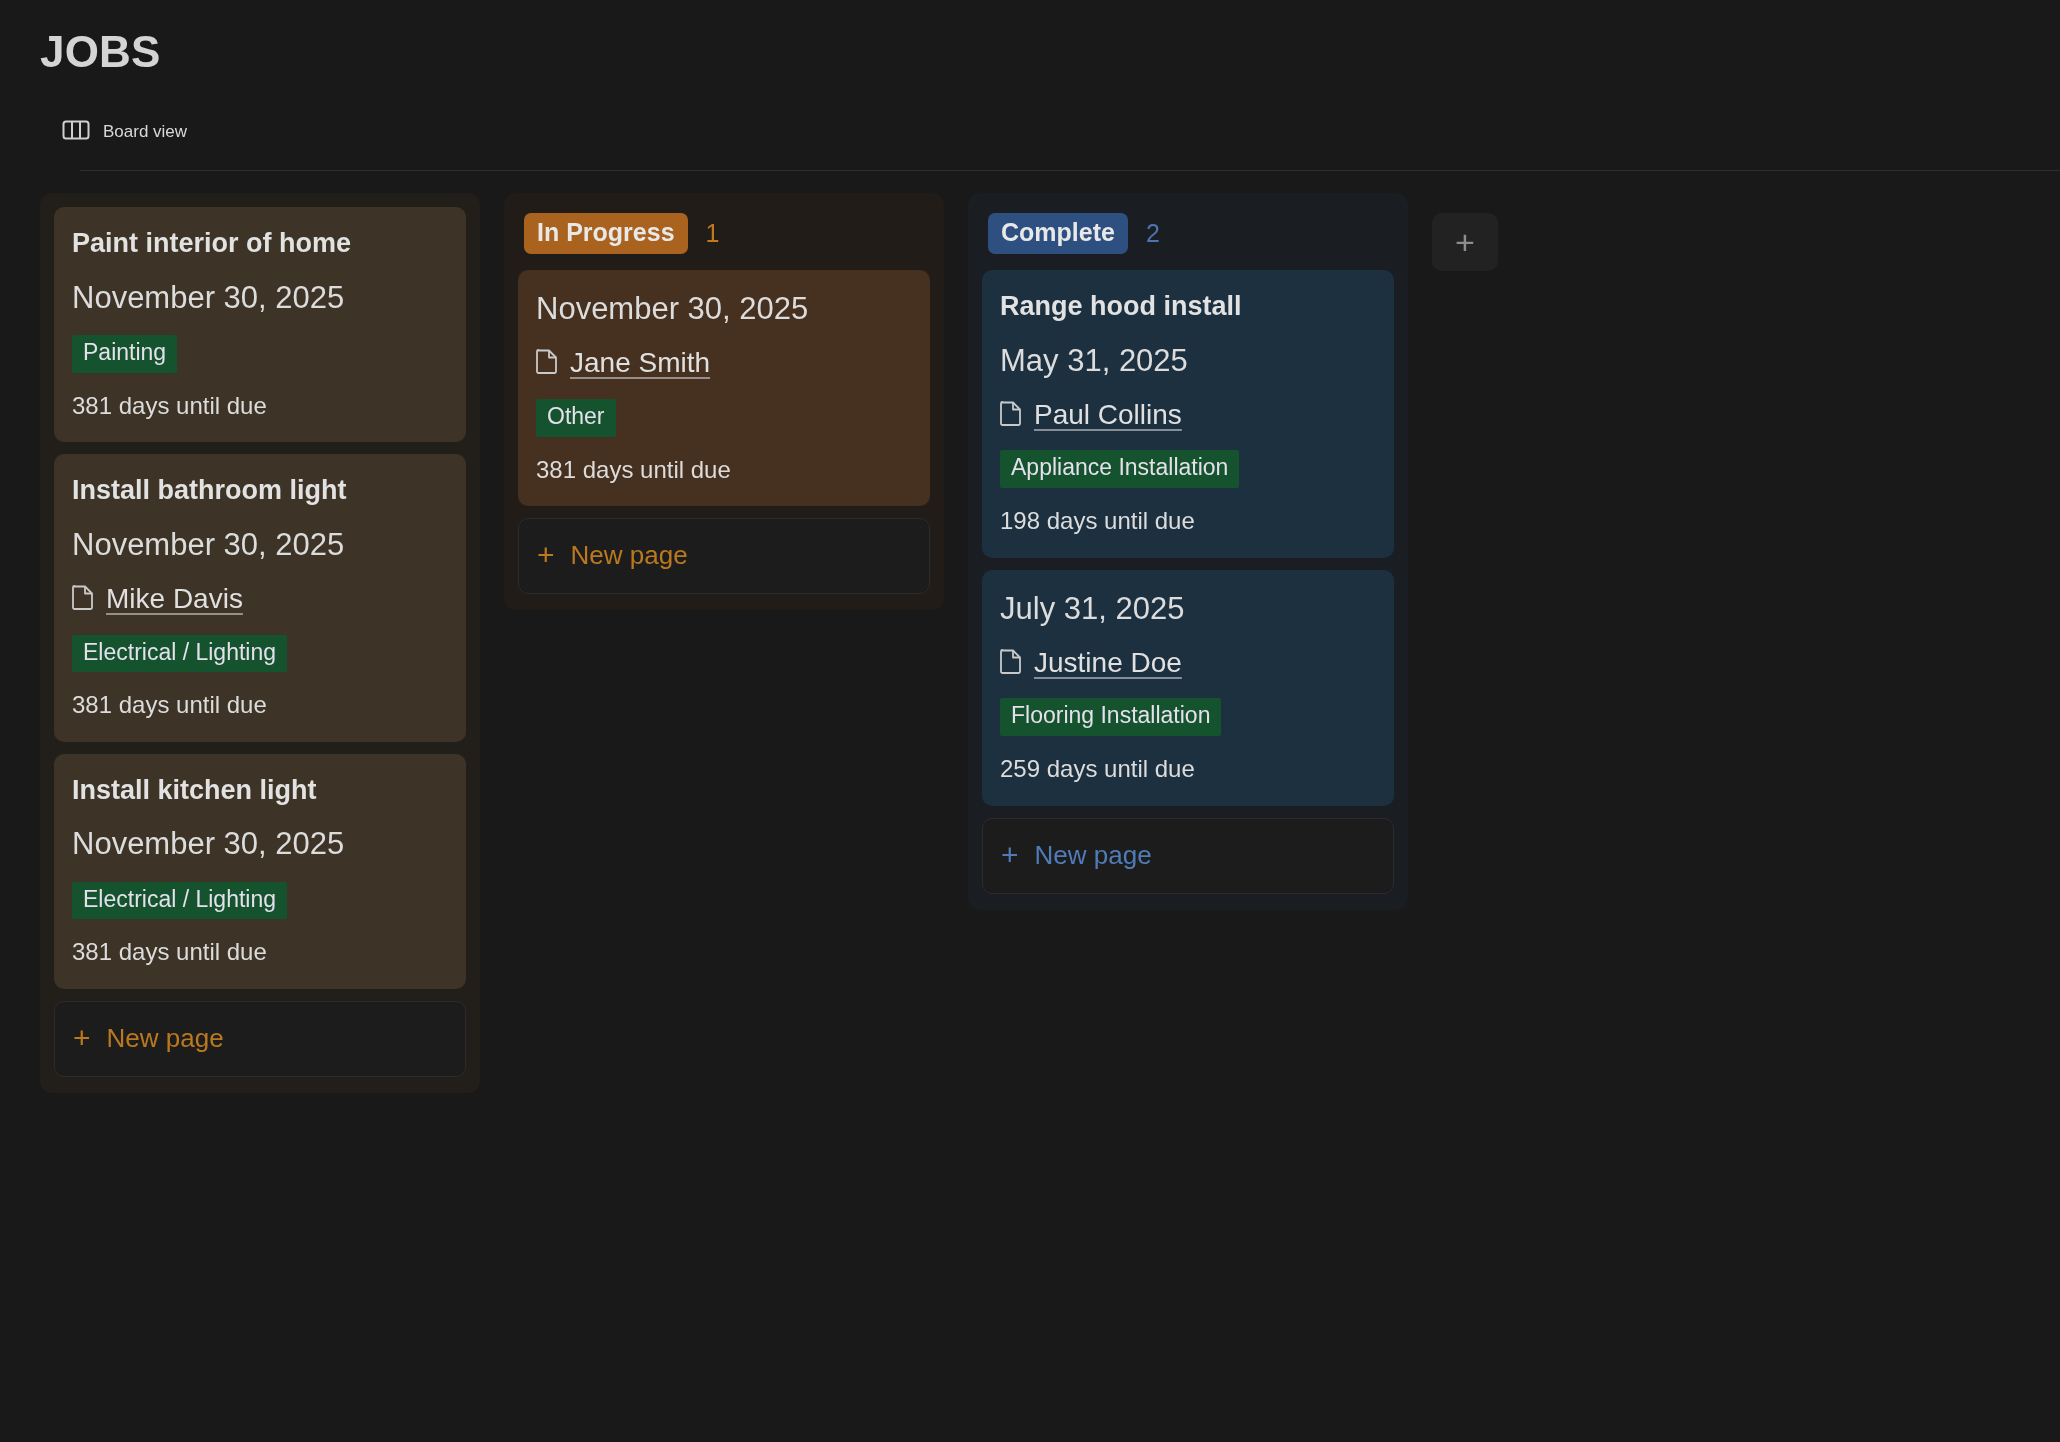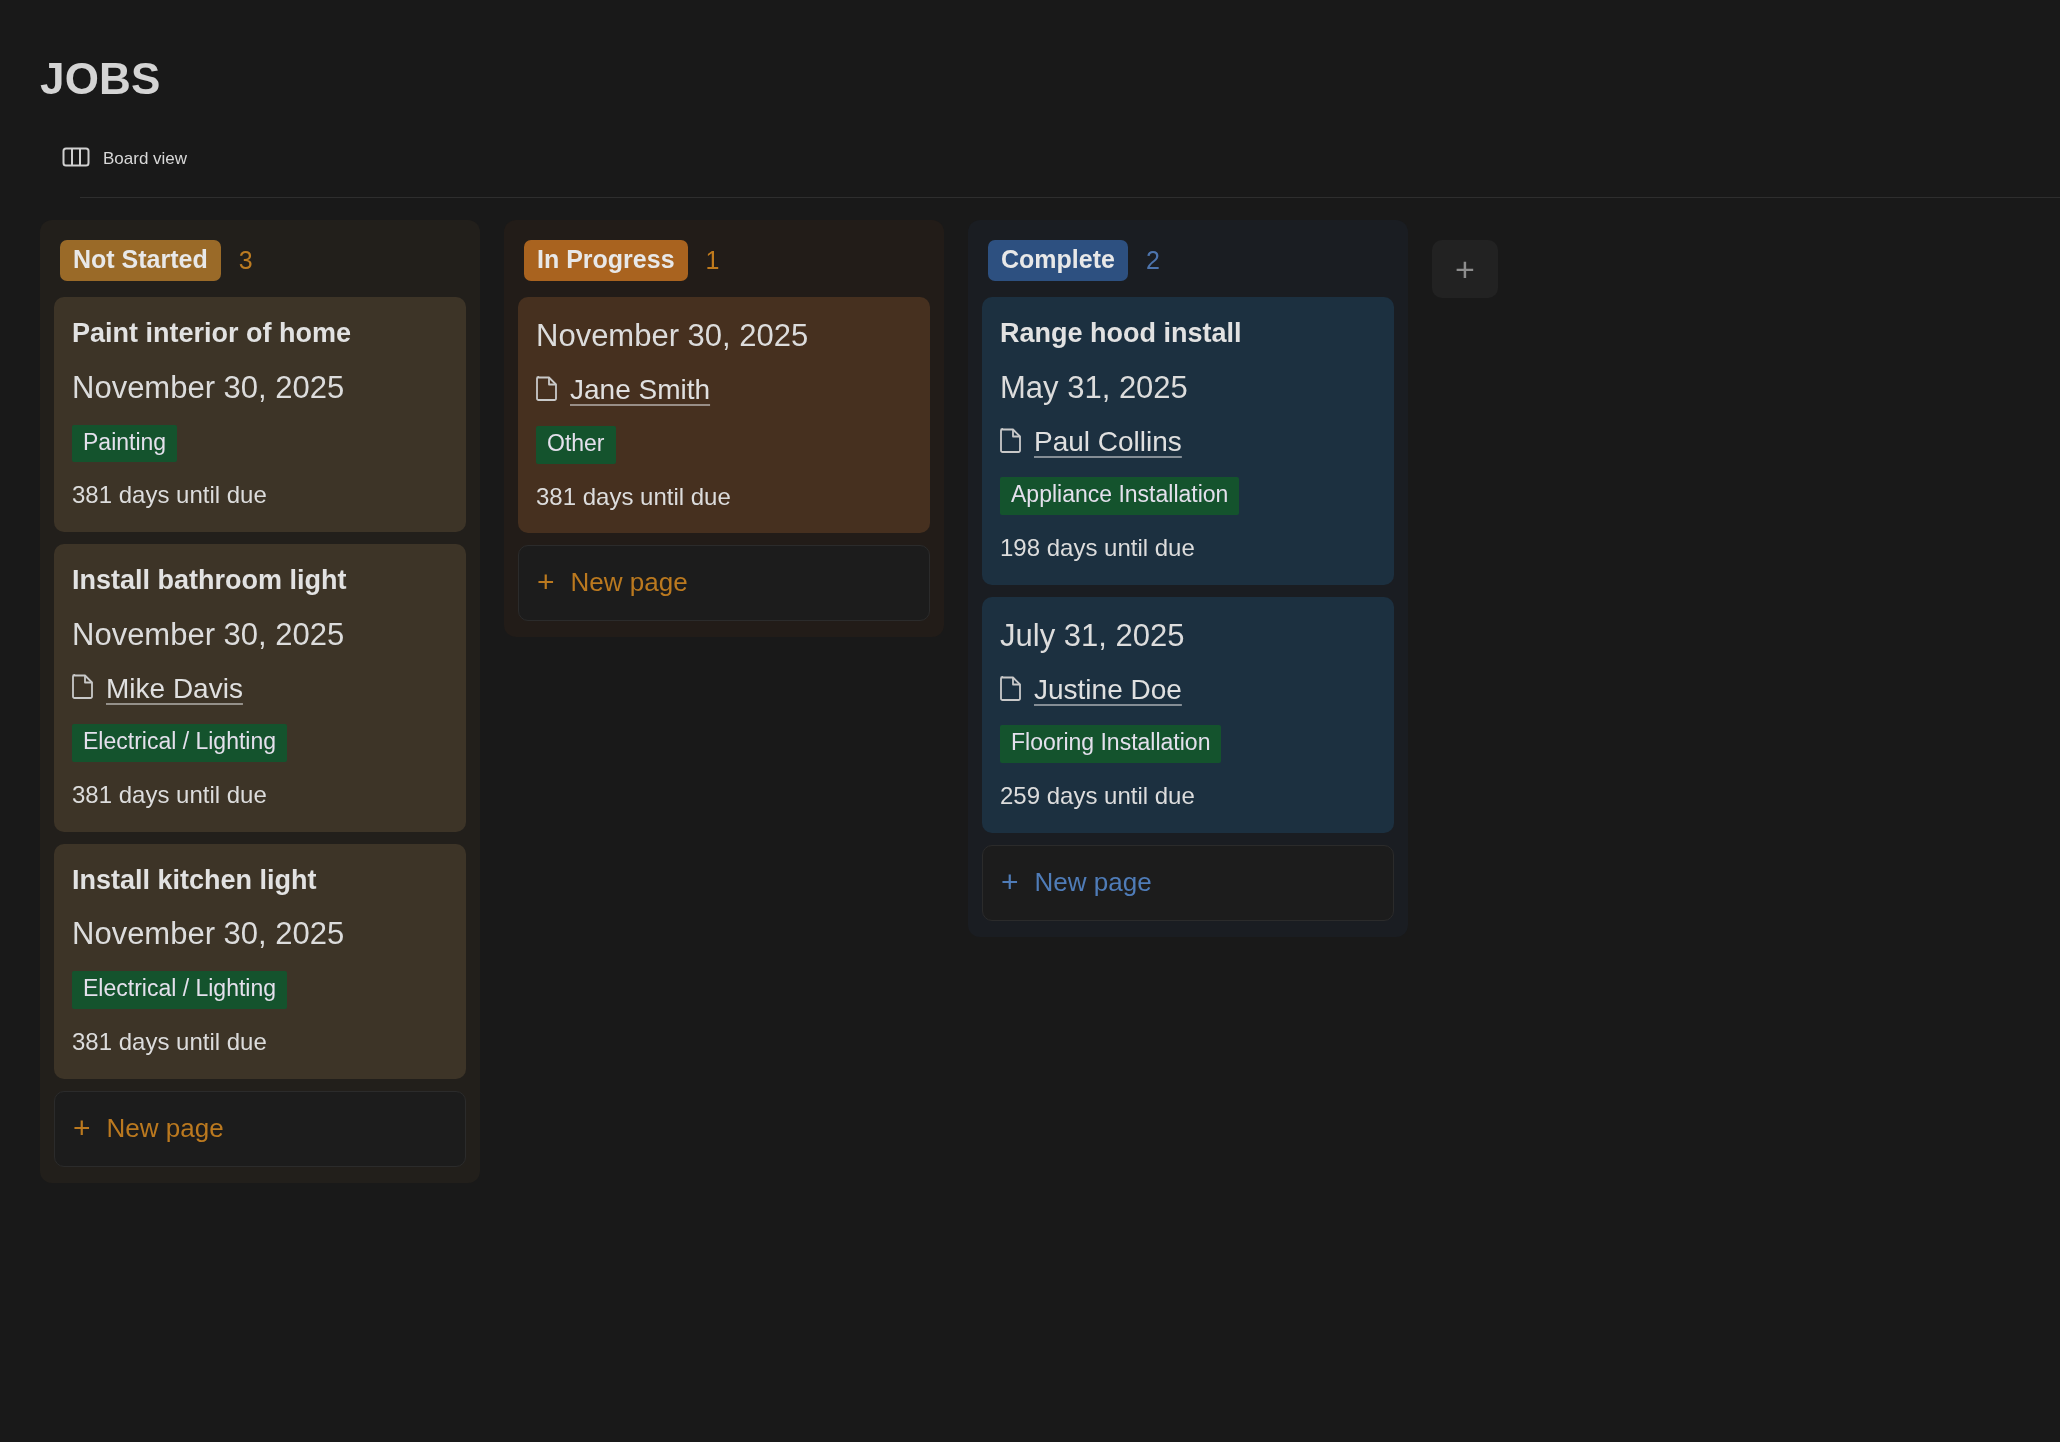--- a/index.html
+++ b/index.html
@@ -14,21 +14,20 @@
   .page { position: relative; width: 2060px; height: 1442px; }
 
   
   .header { padding: 28px 0 0 40px; }
   .page-title {
     font-size: 44px;
     font-weight: 700;
     color: #d4d4d4;
     letter-spacing: 0.2px;
     line-height: 1.1;
-    margin-top: 27px;
   }
   .view-bar {
     margin-top: 42px;
     display: flex;
     align-items: center;
     gap: 13px;
     padding-left: 22px;
   }
   .board-icon { display: block; }
   .view-label {
@@ -195,24 +194,20 @@
       </span>
       <span class="view-label">Board view</span>
     </div>
 
     <div class="header-rule"></div>
   </div>
 
   <div class="board">
 
     <div class="column tone-notstarted">
-      <div class="col-head">
-        <span class="status-badge badge-notstarted">Not Started</span>
-        <span class="col-count count-notstarted">3</span>
-      </div>
 
       <div class="cards">
 
         <div class="card tone-notstarted">
           <div class="card-title">Paint interior of home</div>
           <div class="card-date">November 30, 2025</div>
           <span class="tag">Painting</span>
           <div class="card-due">381 days until due</div>
         </div>
 

